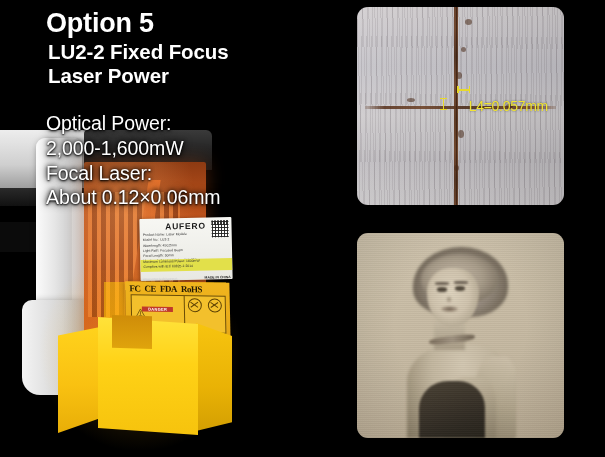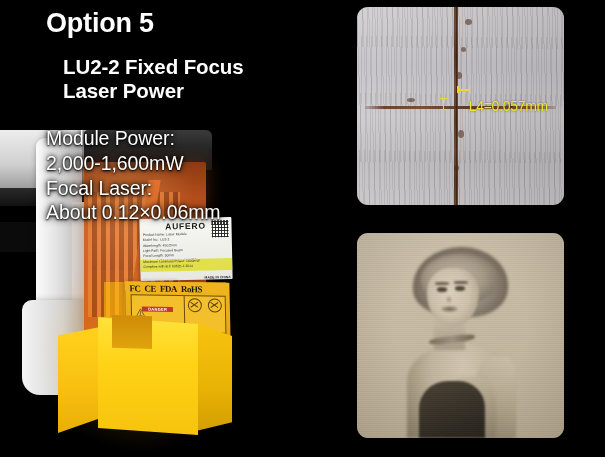--- a/index.html
+++ b/index.html
@@ -34,21 +34,21 @@
     line-height: 1.12;
     margin: 0 0 2px 0;
     text-shadow: 0 0 7px rgba(0,0,0,0.95), 0 0 3px rgba(0,0,0,0.9);
   }
   #subhead {
     font-size: 20.5px;
     font-weight: bold;
     color: #ffffff;
     line-height: 1.18;
     letter-spacing: -0.1px;
-    margin: 17px;
+    margin: 2px;
     text-shadow: 0 0 7px rgba(0,0,0,0.95), 0 0 3px rgba(0,0,0,0.9);
   }
   #subhead .l { display: block; }
   #specs {
     margin-top: 22px;
   }
   #specs .l {
     display: block;
     font-size: 19.5px;
     font-weight: normal;
@@ -597,21 +597,21 @@
     <div id="shield-glow"></div>
   </div>
 
   <div id="text-panel">
     <h1 id="headline">Option 5</h1>
     <h2 id="subhead">
       <span class="l">LU2-2 Fixed Focus</span>
       <span class="l">Laser Power</span>
     </h2>
     <div id="specs">
-      <span class="l">Module Power:</span>
+      <span class="l">Optical Power:</span>
       <span class="l">2,000-1,600mW</span>
       <span class="l">Focal Laser:</span>
       <span class="l">About 0.12×0.06mm</span>
     </div>
   </div>
 
   <div id="sample-top" class="sample">
     <div class="grain"></div>
     <div class="burn-h"></div>
     <div class="burn-v"></div>

